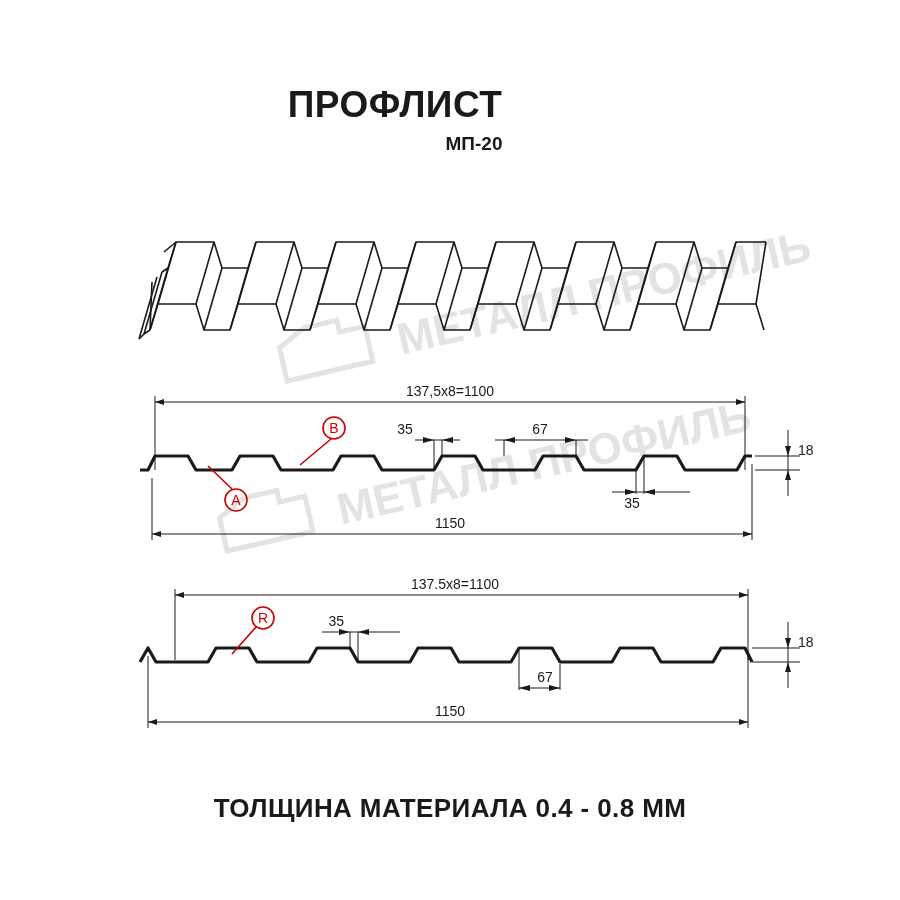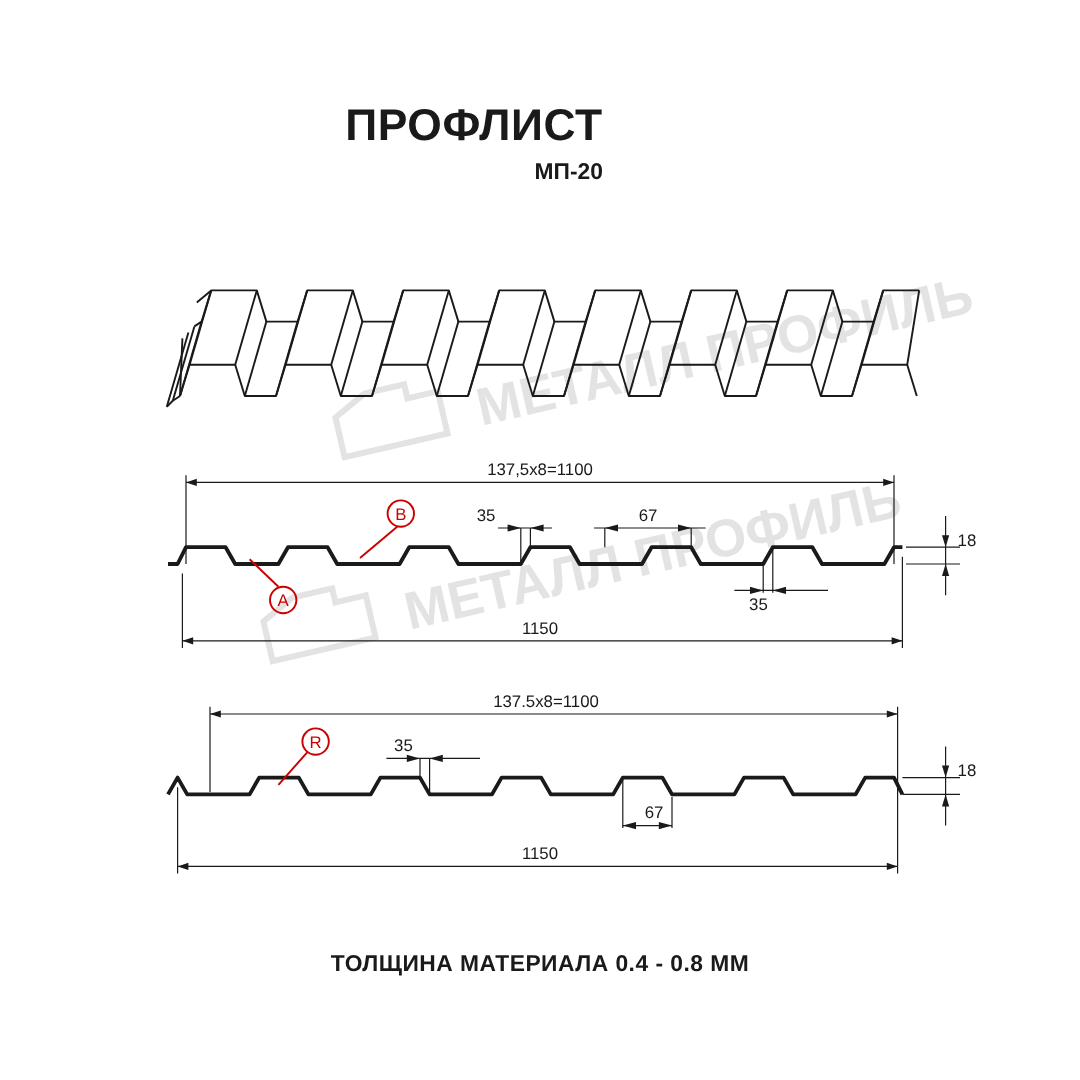--- a/index.html
+++ b/index.html
@@ -42,21 +42,21 @@
     font-weight: bold;
     color: #1a1a1a;
     padding-left: 24px;
   }
   .footer-note {
     position: absolute;
     top: 793px;
     left: 0;
     width: 900px;
     text-align: center;
-    font-size: 19px;
+    font-size: 26px;
     font-weight: bold;
     letter-spacing: 0.4px;
     color: #1a1a1a;
   }
   svg text {
     font-family: "Liberation Sans", sans-serif;
   }
 </style>
 </head>
 <body>

